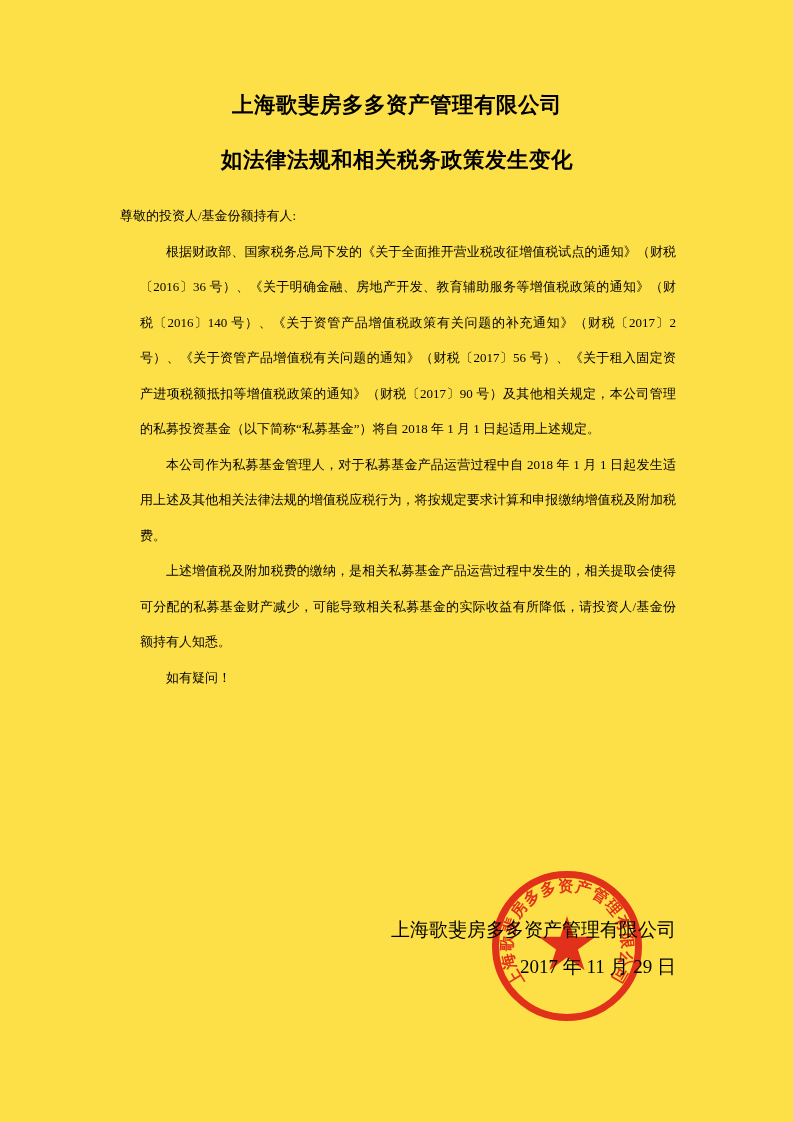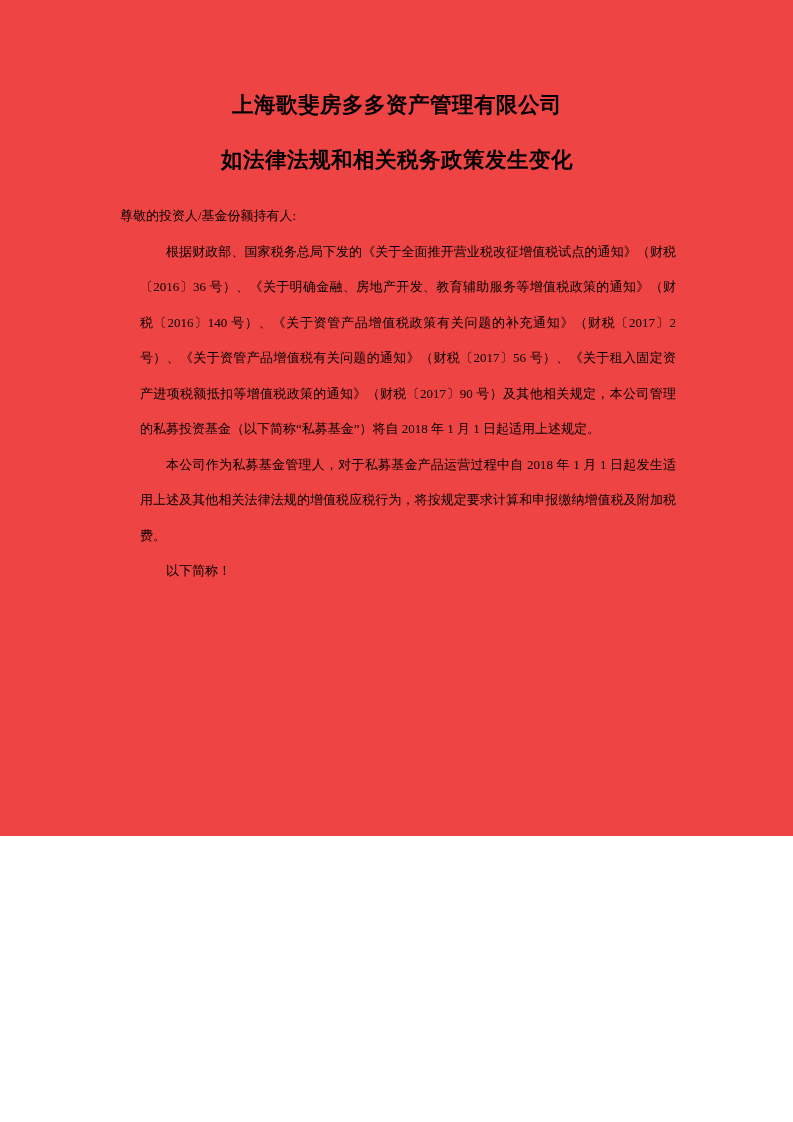--- a/index.html
+++ b/index.html
@@ -1,20 +1,20 @@
 <!DOCTYPE html>
 <html><head>
 <meta charset="utf-8">
 <style>
   html, body { margin: 0; padding: 0; background: #ffffff; }
   .page {
     position: relative;
     width: 793px;
-    height: 836px;
-    background: #ef4444;
+    height: 1122px;
+    background: #fde047;
     overflow: hidden;
     font-family: "Liberation Serif", "DejaVu Serif", serif;
     color: #000000;
   }
   .doc-title {
     position: absolute;
     left: 118px;
     width: 558px;
     text-align: center;
     font-family: "Liberation Sans", "DejaVu Sans", sans-serif;
@@ -79,23 +79,24 @@
 
   <h1 class="doc-title line2">如法律法规和相关税务政策发生变化</h1>
 
   <div class="doc-body">
     <p class="no-justify">尊敬的投资人/基金份额持有人:</p>
 
     <p class="indent">根据财政部、国家税务总局下发的《关于全面推开营业税改征增值税试点的通知》（财税〔2016〕36 号）、《关于明确金融、房地产开发、教育辅助服务等增值税政策的通知》（财税〔2016〕140 号）、《关于资管产品增值税政策有关问题的补充通知》（财税〔2017〕2 号）、《关于资管产品增值税有关问题的通知》（财税〔2017〕56 号）、《关于租入固定资产进项税额抵扣等增值税政策的通知》（财税〔2017〕90 号）及其他相关规定，本公司管理的私募投资基金（以下简称“私募基金”）将自 2018 年 1 月 1 日起适用上述规定。</p>
 
     <p class="indent">本公司作为私募基金管理人，对于私募基金产品运营过程中自 2018 年 1 月 1 日起发生适用上述及其他相关法律法规的增值税应税行为，将按规定要求计算和申报缴纳增值税及附加税费。</p>
 
+    <p class="indent">上述增值税及附加税费的缴纳，是相关私募基金产品运营过程中发生的，相关提取会使得可分配的私募基金财产减少，可能导致相关私募基金的实际收益有所降低，请投资人/基金份额持有人知悉。</p>
 
 
-    <p class="indent no-justify">以下简称！</p>
+    <p class="indent no-justify">如有疑问！</p>
   </div>
 
   <div class="signature-block">
     <div>上海歌斐房多多资产管理有限公司</div>
     <div>2017 年 11 月 29 日</div>
   </div>
 
   <svg class="stamp" viewBox="0 0 160 160" xmlns="http://www.w3.org/2000/svg">
     <circle cx="80" cy="80" r="71.5" fill="none" stroke-width="7" stroke="#e02418"></circle>
     <polygon points="80,50 86.7,70.7 108.5,70.7 90.9,83.5 97.6,104.3 80,91.5 62.4,104.3 69.1,83.5 51.5,70.7 73.3,70.7" fill="#e02418"></polygon>

